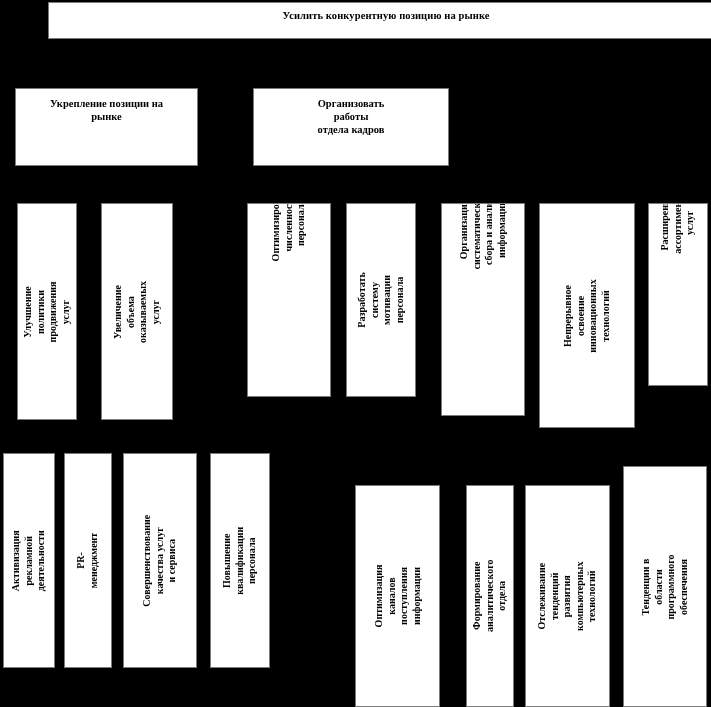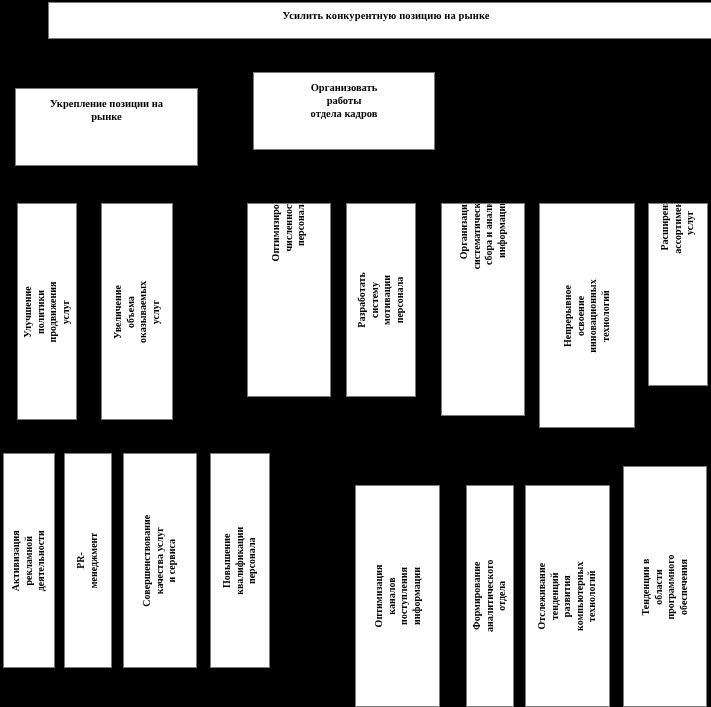--- a/index.html
+++ b/index.html
@@ -77,21 +77,21 @@
 
   <div class="box h banner" style="left:48px; top:2px; width:676px; height:37px;">
     <span class="label">Усилить  конкурентную позицию на рынке</span>
   </div>
 
   <div class="box h lvl2" style="left:15px; top:88px; width:183px; height:78px;">
     <span class="label">Укрепление позиции на
 рынке</span>
   </div>
 
-  <div class="box h lvl2" style="left:253px; top:72px; width:182px; height:78px;">
+  <div class="box h lvl2" style="left:253px; top:88px; width:196px; height:78px;">
     <span class="label">Организовать
 работы
 отдела кадров</span>
   </div>
 
 
   <div class="box v" style="left:17px; top:203px; width:60px; height:217px;">
     <span class="label" style="width: 203px;">Улучшение политики
 продвижения услуг</span>
   </div>

